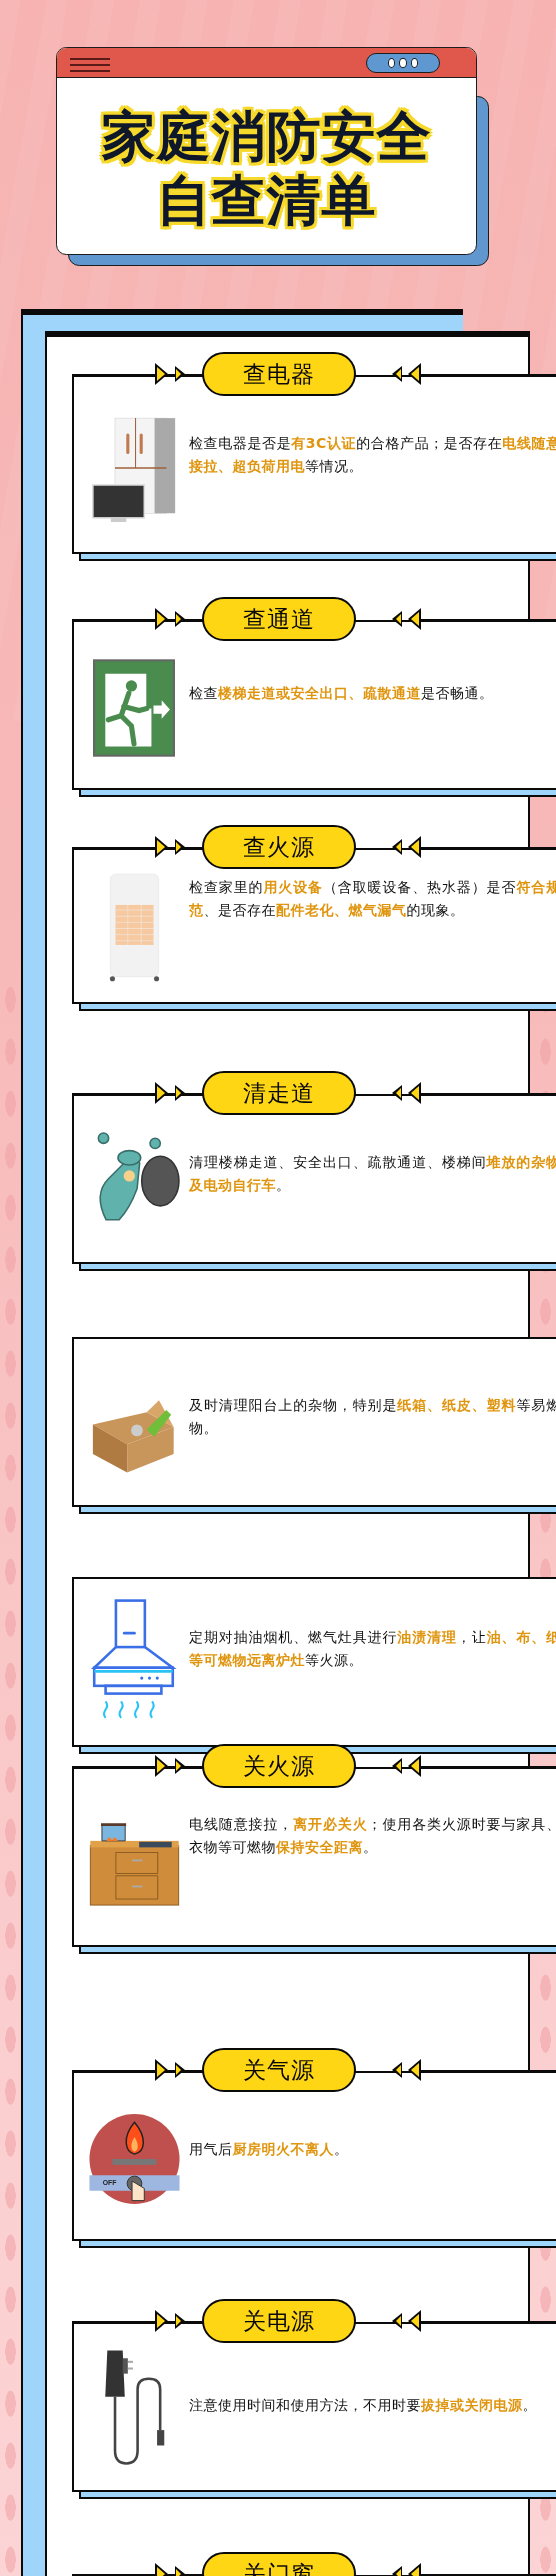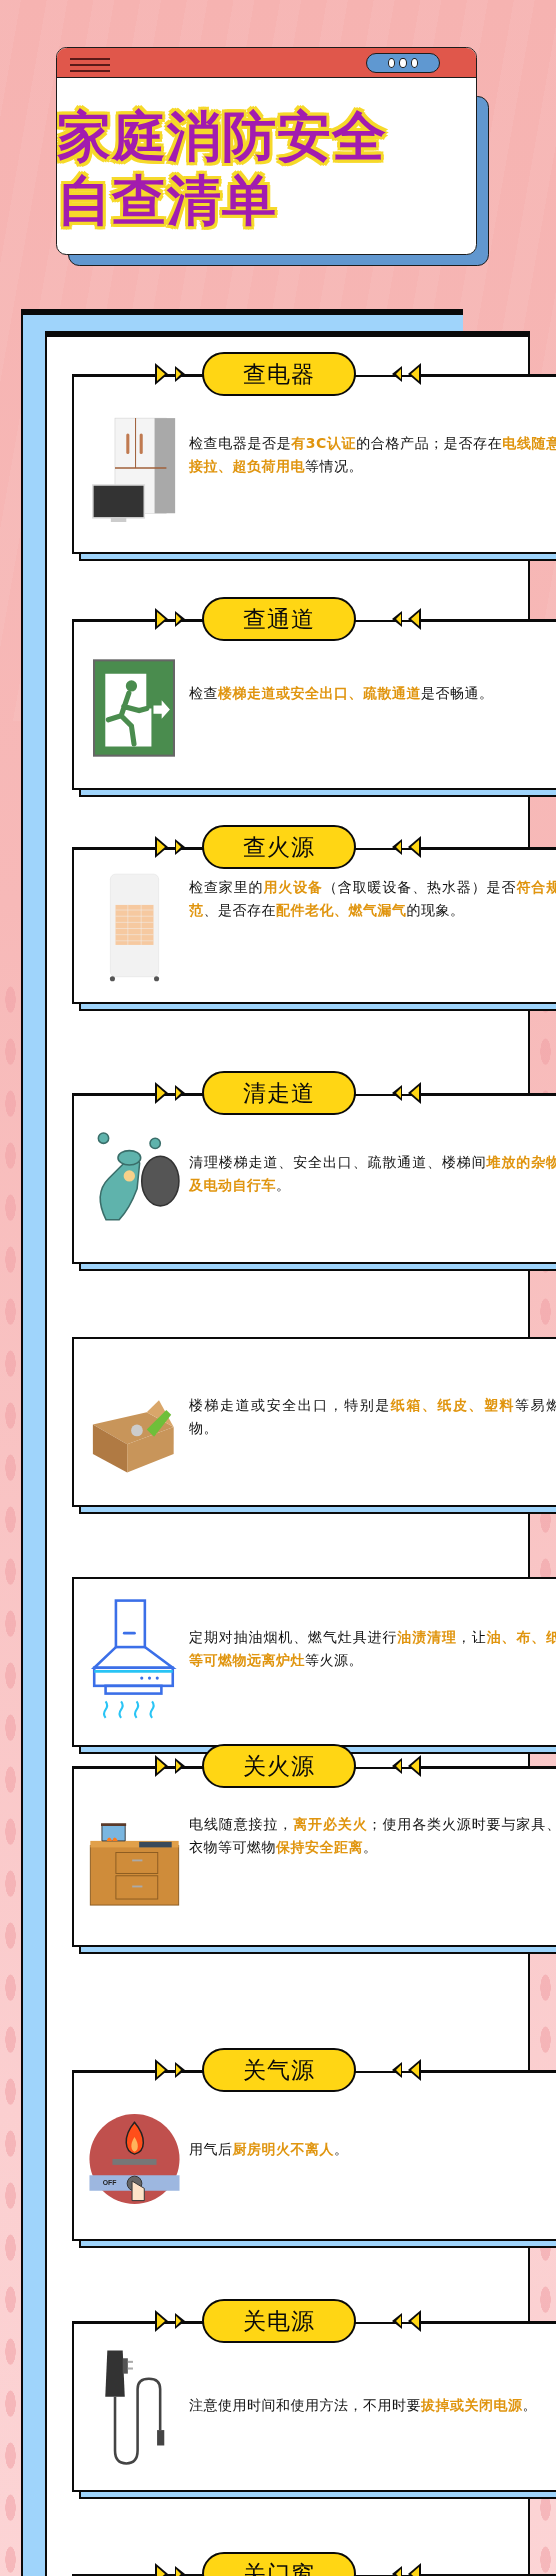--- a/index.html
+++ b/index.html
@@ -41,22 +41,22 @@
   .dots-pill {
     position: absolute; right: 36px; top: 5.2px; width: 74px; height: 19.6px;
     background: #5f98d1; border: 1.5px solid #1c1c1c; border-radius: 10.3px;
     display: flex; align-items: center; justify-content: center; gap: 4.1px;
   }
   .dots-pill i {
     display: block; width: 7.2px; height: 9.8px; border-radius: 50%;
     background: #fff; border: 1px solid #1c1c1c;
   }
   .title-text {
-    position: absolute; left: 0; right: 0; top: 57px; 
-    font-size: 54px; font-weight: bold; line-height: 64px; color: #a21caf;
+    position: absolute; left: 0; right: 0; top: 57px; text-align: center;
+    font-size: 54px; font-weight: bold; line-height: 64px; color: #0f172a;
     letter-spacing: 1px;
     text-shadow:
       -2.6px -2.6px 0 #f6d92a, 2.6px -2.6px 0 #f6d92a, -2.6px 2.6px 0 #f6d92a, 2.6px 2.6px 0 #f6d92a,
       0 -3.1px 0 #f6d92a, 0 3.1px 0 #f6d92a, -3.1px 0 0 #f6d92a, 3.1px 0 0 #f6d92a;
   }
 
   
   .back-panel {
     position: absolute; left: 20.6px; top: 309px; width: 442px; height: 2473px;
     background: #9fd4fb; border: 2.1px solid #0a0a0a; border-top-width: 6.2px; border-right: none;
@@ -261,21 +261,21 @@
       <div class="card-icon" style="top:36px">
         <svg width="98" height="93" viewBox="0 0 190 180">
           <path d="M10 80 L120 55 L175 85 L80 120 Z" fill="#c8955a"></path>
           <path d="M10 80 L80 120 L80 178 L10 140 Z" fill="#b07a43"></path>
           <path d="M80 120 L175 85 L175 140 L80 178 Z" fill="#c8955a"></path>
           <path d="M120 55 L145 30 L175 85 Z" fill="#d9a66a"></path>
           <path d="M120 90 L160 50 L170 60 L135 105 Z" fill="#6fbf3a"></path>
           <circle cx="100" cy="92" r="12" fill="#ccc"></circle>
         </svg>
       </div>
-      <div class="card-text" style="top:57px"><span class="">楼梯走道或安全出口，特别是</span><span class="hl">纸箱、纸皮、塑料</span><span class="">等易燃物。</span></div>
+      <div class="card-text" style="top:57px"><span class="">及时清理阳台上的杂物，特别是</span><span class="hl">纸箱、纸皮、塑料</span><span class="">等易燃物。</span></div>
     </div>
     <div class="card" style="top: 1577px; height: 170px;">
       <div class="card-shadow"></div>
       <div class="card-body"></div>
       <div class="card-icon" style="top:26px">
         <svg width="88" height="124" viewBox="0 0 170 240">
           <rect x="50" y="5" width="56" height="90" fill="none" stroke="#3b6fe8" stroke-width="5"></rect>
           <line x1="66" y1="68" x2="86" y2="68" stroke="#3b6fe8" stroke-width="5" stroke-linecap="round"></line>
           <path d="M50 95 L8 135 H160 L106 95" fill="none" stroke="#3b6fe8" stroke-width="5"></path>
           <rect x="8" y="135" width="152" height="35" fill="none" stroke="#3b6fe8" stroke-width="5"></rect>

